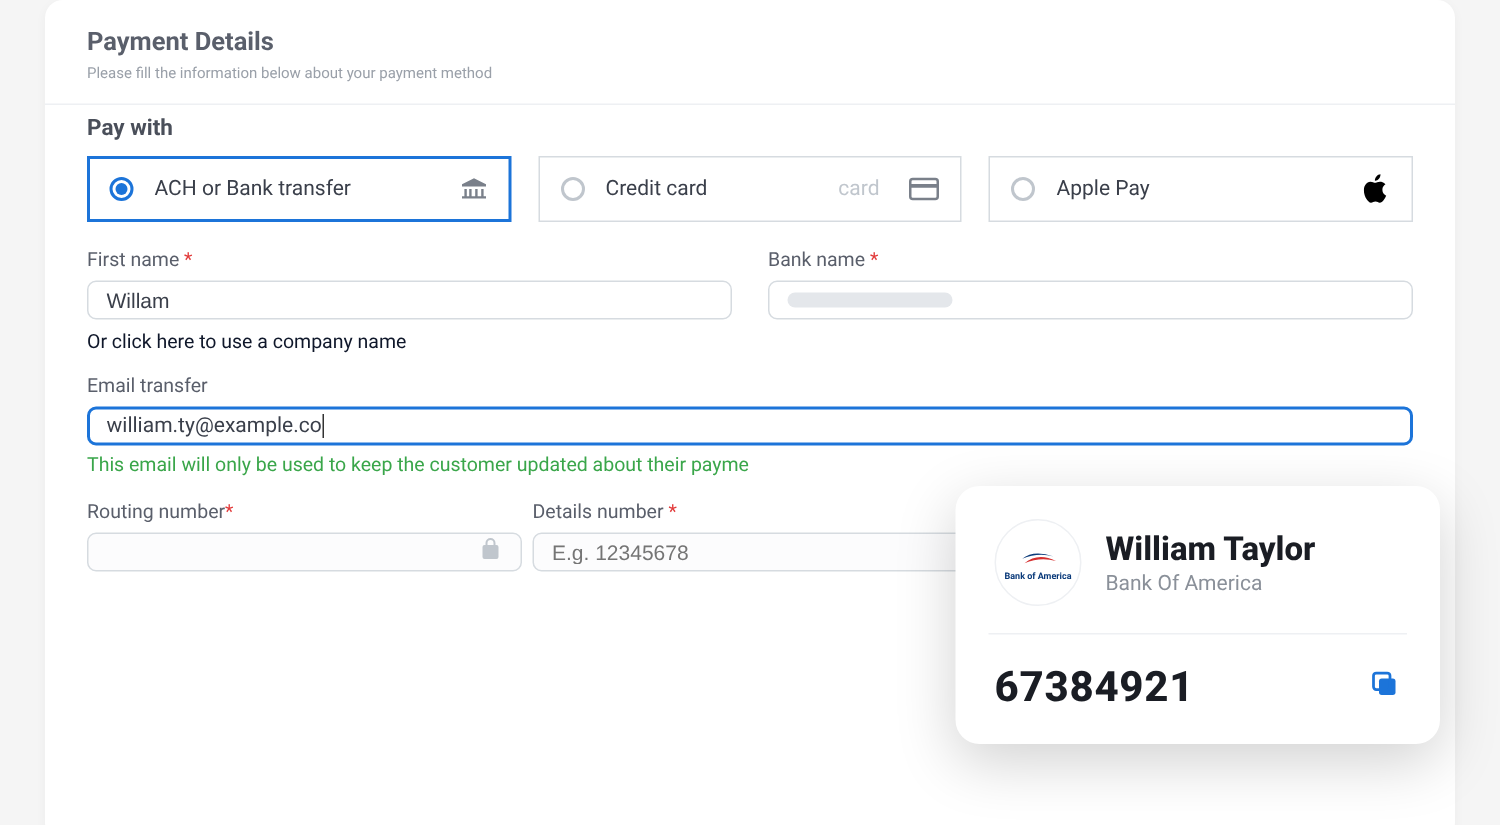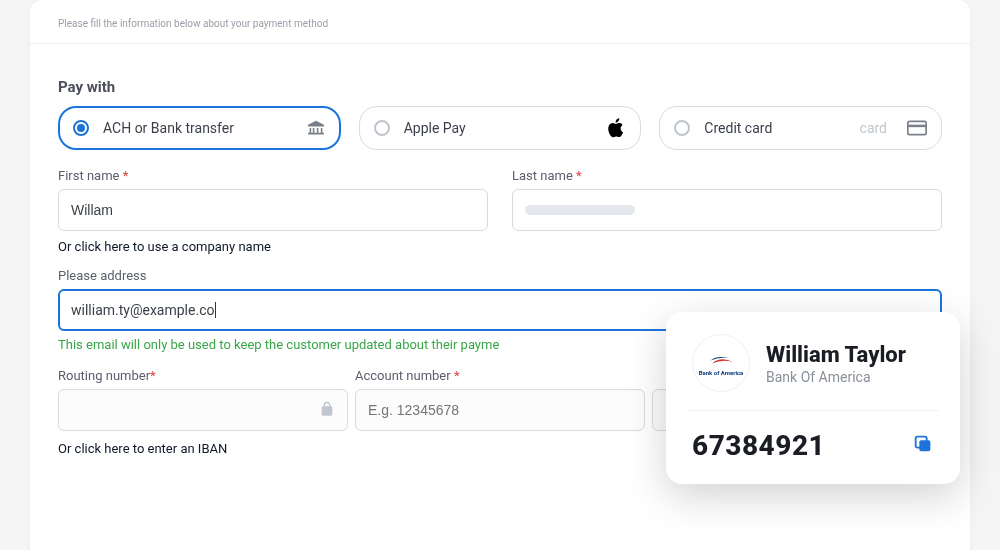--- a/index.html
+++ b/index.html
@@ -1,48 +1,48 @@
 <!DOCTYPE html>
 <html><head>
 <meta charset="utf-8">
 <style>
 * { box-sizing: border-box; margin: 0; padding: 0; }
 body { font-family: -apple-system, BlinkMacSystemFont, "Segoe UI", Roboto, Arial, sans-serif; background: #f5f5f5; width: 1000px; height: 550px; overflow: hidden; position: relative; }
 .panel { background: #fff; border-radius: 12px; margin: 0 30px; padding: 0; box-shadow: 0 2px 8px rgba(0,0,0,0.04); position: relative; height: 560px; }
 .header { padding: 18px 28px 14px 28px; }
 .title { font-size: 17px; font-weight: 700; color: #5a5f6b; margin-bottom: 6px; }
 .subtitle { font-size: 10px; color: #9aa0a9; }
-.body { padding: 28px 28px; border-top: 1px solid #eef0f3; }
+.body { padding: 0 28px; border-top: 1px solid #eef0f3; }
 .section-label { font-size: 15px; font-weight: 700; color: #4a4f5a; margin-bottom: 10px; margin-top: 6px; }
 .pay-options { display: flex; gap: 18px; margin-bottom: 18px; }
-.pay-option { flex: 1; display: flex; align-items: center; border: 1px solid #d6dbe0; border-radius: 18px; padding: 10px 14px; cursor: pointer; position: relative; height: 44px; }
+.pay-option { flex: 1; display: flex; align-items: center; border: 1px solid #d6dbe0; border-radius: 0; padding: 10px 14px; cursor: pointer; position: relative; height: 44px; }
 .pay-option.selected { border: 2px solid #1c74d9; padding: 9px 13px; }
 .radio { width: 16px; height: 16px; border: 2px solid #c0c6cd; border-radius: 50%; margin-right: 14px; display: flex; align-items: center; justify-content: center; flex-shrink: 0; }
 .radio.checked { border-color: #1c74d9; }
 .radio.checked::after { content: ""; width: 8px; height: 8px; background: #1c74d9; border-radius: 50%; }
 .pay-option .opt-label { font-size: 14px; color: #3a3f4a; flex: 1; }
 .pay-option .opt-icon { color: #7a808a; display: flex; }
 .row { display: flex; gap: 24px; margin-bottom: 8px; }
 .field { flex: 1; display: flex; flex-direction: column; }
 .field-label { font-size: 13px; color: #5a5f6b; margin-bottom: 6px; }
 .req { color: #e23b3b; }
-.input { border: 1px solid #d6dbe0; border-radius: 6px; padding: 10px 12px; font-size: 14px; color: #3a3f4a; height: 42px; display: flex; align-items: center; position: relative; background: #fff; }
+.input { border: 1px solid #d6dbe0; border-radius: 6px; padding: 10px 12px; font-size: 14px; color: #3a3f4a; height: 26px; display: flex; align-items: center; position: relative; background: #fff; }
 .input input { border: none; outline: none; width: 100%; font-size: 14px; color: #3a3f4a; background: transparent; }
 .input.focused { border: 2px solid #1c74d9; padding: 9px 11px; }
 .input.disabled { background: #fcfcfd; }
 .placeholder-bar { width: 110px; height: 10px; background: #e4e7eb; border-radius: 5px; }
 .link { color: #0f172a; font-size: 13px; margin-top: 4px; margin-bottom: 14px; cursor: pointer; }
 .helper-green { color: #3aa64a; font-size: 13px; margin-top: 6px; margin-bottom: 16px; }
 .cursor-bar { display: inline-block; width: 1px; height: 16px; background: #333; vertical-align: middle; margin-left: 1px; }
 .lock-icon { position: absolute; right: 12px; color: #c0c6cd; }
 .row3 { display: flex; gap: 7px; margin-bottom: 10px; }
 .row3 .field { flex: 1; }
 
 
-.bank-card { position: absolute; right: 40px; top: 312px; width: 294px; background: #fff; border-radius: 16px; box-shadow: 0 12px 40px rgba(0,0,0,0.18); padding: 22px 26px; }
+.bank-card { position: absolute; right: 40px; top: 324px; width: 323px; background: #fff; border-radius: 16px; box-shadow: 0 12px 40px rgba(0,0,0,0.18); padding: 22px 26px; }
 .bank-top { display: flex; align-items: center; margin-bottom: 18px; }
 .bank-logo { width: 58px; height: 58px; border-radius: 50%; border: 1px solid #eef0f3; display: flex; align-items: center; justify-content: center; margin-right: 16px; flex-direction: column; flex-shrink: 0; }
 .bank-logo-text { font-size: 6px; color: #0a3a7a; font-weight: 700; margin-top: 2px; }
 .bank-name { font-size: 22px; font-weight: 800; color: #1a1d24; }
 .bank-sub { font-size: 14px; color: #8a9099; margin-top: 2px; }
 .bank-divider { height: 1px; background: #eef0f3; margin: 0 -4px 18px -4px; }
 .bank-number-row { display: flex; align-items: center; justify-content: flex-end; }
 .bank-number { font-size: 28px; font-weight: 800; color: #1a1d24; letter-spacing: 0.5px; flex: 1; }
 .copy-icon { color: #1c74d9; cursor: pointer; }
 
@@ -50,117 +50,117 @@
 .ghost-text { color: #c0c6cd; font-size: 14px; }
 
 
 .pay-option.apple { min-width: 0; }
 </style>
 </head>
 <body>
 
 <div class="panel">
   <div class="header">
+    <div class="title">Payment Details</div>
     <div class="subtitle">Please fill the information below about your payment method</div>
   </div>
   <div class="body">
     <div class="section-label">Pay with</div>
     <div class="pay-options">
 
       <div class="pay-option selected">
         <span class="radio checked"></span>
         <span class="opt-label">ACH or Bank transfer</span>
         <span class="opt-icon">
           <svg width="20" height="16" viewBox="0 0 24 20">
               <path fill="currentColor" d="M12 1 2 6v2h20V6L12 1zm-8 9v6H2v2h20v-2h-2v-6h-2v6h-3v-6h-2v6h-3v-6H8v6H6v-6H4z"></path>
               <path fill="currentColor" d="M22 14l3 3-3 3" opacity="0"></path>
             </svg>
         </span>
       </div>
 
-      <div class="pay-option apple">
-        <span class="radio"></span>
-        <span class="opt-label">Apple Pay</span>
-        <span class="opt-icon" style="color:#000">
-          <svg width="18" height="20" viewBox="0 0 16 20">
-              <path fill="currentColor" d="M11.6 10.5c0-2.4 2-3.5 2-3.6-1.1-1.6-2.8-1.8-3.4-1.8-1.4-.1-2.8.8-3.5.8s-1.8-.8-3-.8C2.2 5.1.7 6 0 7.6c-1.6 2.8-.4 7 1.1 9.3.8 1.1 1.7 2.3 2.9 2.3 1.2 0 1.6-.8 3-.8s1.8.8 3 .7c1.3 0 2.1-1.1 2.8-2.2.9-1.3 1.3-2.5 1.3-2.6-.1 0-2.5-1-2.5-3.8zM9.3 3.2c.6-.8 1.1-1.9 1-3-.9 0-2 .6-2.7 1.4-.6.7-1.1 1.8-1 2.9 1 .1 2-.5 2.7-1.3z"></path>
-            </svg>
-        </span>
-      </div>
-
       <div class="pay-option" style="position:relative">
         <span class="radio"></span>
         <span class="opt-label">Credit card</span>
         <span class="ghost-text" style="position:absolute; right:54px">card</span>
         <span class="opt-icon">
           <svg width="20" height="16" viewBox="0 0 24 18">
               <rect x="1" y="1" width="22" height="16" rx="2" fill="none" stroke="currentColor" stroke-width="2"></rect>
               <rect x="1" y="5" width="22" height="3" fill="currentColor"></rect>
+            </svg>
+        </span>
+      </div>
+
+      <div class="pay-option apple">
+        <span class="radio"></span>
+        <span class="opt-label">Apple Pay</span>
+        <span class="opt-icon" style="color:#000">
+          <svg width="18" height="20" viewBox="0 0 16 20">
+              <path fill="currentColor" d="M11.6 10.5c0-2.4 2-3.5 2-3.6-1.1-1.6-2.8-1.8-3.4-1.8-1.4-.1-2.8.8-3.5.8s-1.8-.8-3-.8C2.2 5.1.7 6 0 7.6c-1.6 2.8-.4 7 1.1 9.3.8 1.1 1.7 2.3 2.9 2.3 1.2 0 1.6-.8 3-.8s1.8.8 3 .7c1.3 0 2.1-1.1 2.8-2.2.9-1.3 1.3-2.5 1.3-2.6-.1 0-2.5-1-2.5-3.8zM9.3 3.2c.6-.8 1.1-1.9 1-3-.9 0-2 .6-2.7 1.4-.6.7-1.1 1.8-1 2.9 1 .1 2-.5 2.7-1.3z"></path>
             </svg>
         </span>
       </div>
 
     </div>
 
     <div class="row">
       <div class="field">
         <div class="field-label"><span>First name</span> <span class="req">*</span></div>
         <div class="input">
           <input value="Willam" style="">
         </div>
       </div>
       <div class="field">
-        <div class="field-label"><span>Last name</span> <span class="req">*</span></div>
+        <div class="field-label"><span>Bank name</span> <span class="req">*</span></div>
         <div class="input">
           <span class="placeholder-bar"></span>
         </div>
       </div>
     </div>
 
     <div class="link">Or click here to use a company name</div>
 
     <div class="field" style="margin-bottom:0">
-      <div class="field-label">Please address</div>
+      <div class="field-label">Email transfer</div>
       <div class="input focused">
         <span>william.ty@example.co</span>
           <span class="cursor-bar"></span>
       </div>
     </div>
     <div class="helper-green">This email will only be used to keep the customer updated about their payme</div>
 
     <div class="row3">
       <div class="field">
         <div class="field-label"><span>Routing number</span><span class="req">*</span></div>
         <div class="input disabled">
           <span class="lock-icon">
             <svg width="16" height="16" viewBox="0 0 24 24">
                 <path fill="currentColor" d="M18 8h-1V6a5 5 0 0 0-10 0v2H6a2 2 0 0 0-2 2v10a2 2 0 0 0 2 2h12a2 2 0 0 0 2-2V10a2 2 0 0 0-2-2zM9 6a3 3 0 0 1 6 0v2H9V6z"></path>
               </svg>
           </span>
         </div>
       </div>
       <div class="field">
-        <div class="field-label"><span>Account number</span> <span class="req">*</span></div>
+        <div class="field-label"><span>Details number</span> <span class="req">*</span></div>
         <div class="input disabled">
           <input style="color: rgb(176, 182, 189);" placeholder="E.g. 12345678">
         </div>
       </div>
       <div class="field">
         <div class="field-label">&nbsp;</div>
         <div class="input disabled" style="justify-content:flex-end">
           <span class="lock-icon" style="position:static">
             <svg width="16" height="16" viewBox="0 0 24 24">
                 <path fill="currentColor" d="M18 8h-1V6a5 5 0 0 0-10 0v2H6a2 2 0 0 0-2 2v10a2 2 0 0 0 2 2h12a2 2 0 0 0 2-2V10a2 2 0 0 0-2-2zM9 6a3 3 0 0 1 6 0v2H9V6z"></path>
               </svg>
           </span>
         </div>
       </div>
     </div>
 
-    <div class="link">Or click here to enter an IBAN</div>
 
   </div>
 </div>
 
 <div class="bank-card">
   <div class="bank-top">
     <div class="bank-logo">
       <svg width="30" height="16" viewBox="0 0 40 20">
         <path d="M6 12 Q16 4 34 10 Q20 6 6 12" fill="#0a3a7a"></path>
         <path d="M8 16 Q20 6 36 14 Q22 10 8 16" fill="#d62f2f"></path>

